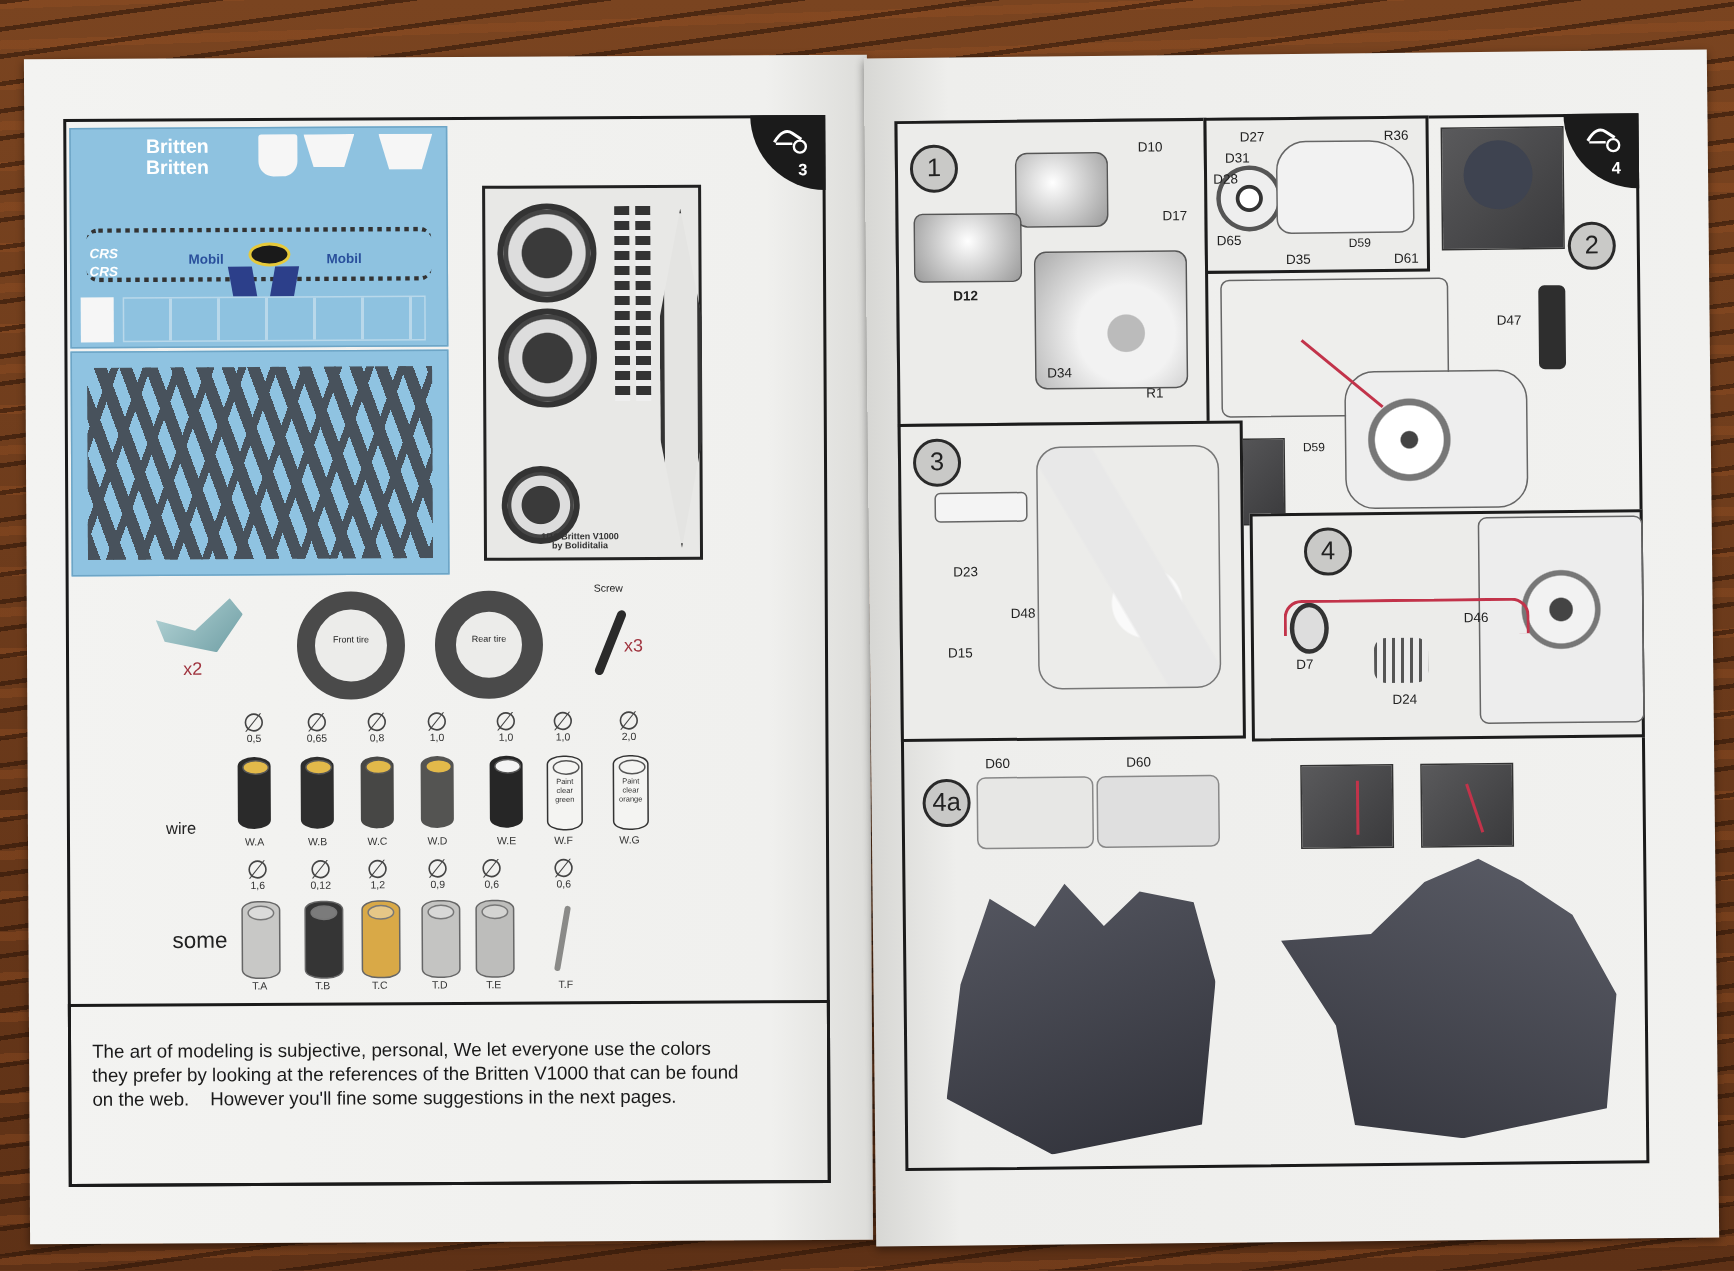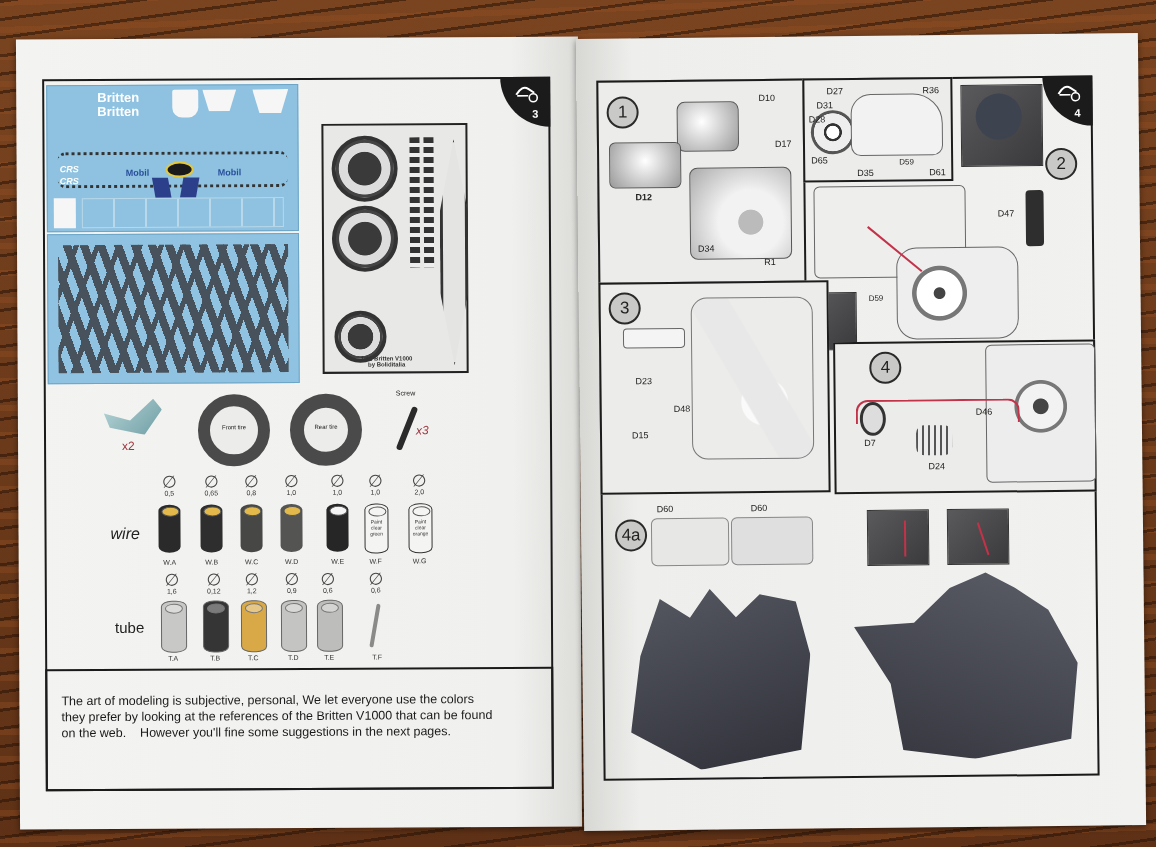--- a/index.html
+++ b/index.html
@@ -84,23 +84,23 @@
   </div>
 
   <div style="position:absolute;left:86px;top:360px;width:58px;height:36px;background:linear-gradient(135deg,#b8d6d8,#6e9ea4);clip-path:polygon(0 40%,45% 60%,85% 0,100% 30%,70% 100%,10% 80%);"></div>
   <div class="label" style="left:104px;top:400px;color:#a0343f;font-size:12px;">x2</div>
   <div style="position:absolute;left:180px;top:356px;width:72px;height:72px;border-radius:50%;border:12px solid #4a4a4a;box-sizing:border-box;background:#ececea;"></div>
   <div class="label" style="left:194px;top:386px;font-size:6px;width:44px;text-align:center;">Front tire</div>
   <div style="position:absolute;left:272px;top:356px;width:72px;height:72px;border-radius:50%;border:14px solid #4a4a4a;box-sizing:border-box;background:#ececea;"></div>
   <div class="label" style="left:286px;top:386px;font-size:6px;width:44px;text-align:center;">Rear tire</div>
   <div class="label" style="left:378px;top:352px;font-size:7px;">Screw</div>
   <div style="position:absolute;left:386px;top:368px;width:6px;height:46px;background:#2a2a2a;transform:rotate(22deg);border-radius:3px;"></div>
-  <div class="label" style="left:398px;top:386px;color:#a0343f;font-size:12px;font-style:italic;">x3</div>
-
-  <div class="label" style="left:92px;top:486px;font-size:16px;font-style:italic;">wire</div>
+  <div class="label" style="left:398px;top:386px;color:#a0343f;font-size:12px;">x3</div>
+
+  <div class="label" style="left:92px;top:508px;font-size:11px;">wire</div>
   <div id="wire-row">
       <div class="dim" style="left: 138px; top: 436px;"><span class="phi">∅</span><span>0,5</span></div>
       <div class="cyl" style="left: 140px; top: 466px; background: rgb(42, 42, 42); border: none;">
         <div style="position:absolute;left:3px;top:2px;width:16px;height:8px;border-radius:50%;background:#e2b94a;border:1px solid #555;"></div>
       </div>
       <div class="cyl-code" style="left: 136px; top: 520px;">W.A</div>
       <div class="dim" style="left: 180px; top: 436px;"><span class="phi">∅</span><span>0,65</span></div>
       <div class="cyl" style="left: 182px; top: 466px; background: rgb(46, 46, 46); border: none;">
         <div style="position:absolute;left:3px;top:2px;width:16px;height:8px;border-radius:50%;background:#e2b94a;border:1px solid #555;"></div>
       </div>
@@ -127,21 +127,21 @@
       </div>
       <div class="cyl-code" style="left: 342px; top: 520px;">W.F</div>
       <div class="dim" style="left: 388px; top: 436px;"><span class="phi">∅</span><span>2,0</span></div>
       <div class="cyl" style="left: 390px; top: 466px; background: rgb(244, 244, 242); border: 1.5px solid rgb(51, 51, 51);">
         <div style="position:absolute;left:3px;top:2px;width:16px;height:8px;border-radius:50%;background:#f4f4f2;border:1px solid #555;"></div>
         <div style="position:absolute;left:1px;top:14px;width:20px;font-size:5px;line-height:6px;text-align:center;color:#333;">Paint clear orange</div>
       </div>
       <div class="cyl-code" style="left: 386px; top: 520px;">W.G</div>
     </div>
 
-  <div class="label" style="left:96px;top:580px;font-size:15px;">tube</div>
+  <div class="label" style="left:96px;top:580px;font-size:15px;">some</div>
   <div id="tube-row">
       <div class="dim" style="left: 140px; top: 534px;"><span class="phi">∅</span><span>1,6</span></div>
       <div class="cyl" style="left: 142px; top: 562px; height: 50px; width: 24px; background: rgb(200, 200, 198); border: 1px solid rgb(102, 102, 102);">
         <div style="position:absolute;left:3px;top:2px;width:16px;height:8px;border-radius:50%;background:rgba(255,255,255,.35);border:1px solid #777;"></div>
       </div>
       <div class="cyl-code" style="left: 139px; top: 616px;">T.A</div>
       <div class="dim" style="left: 182px; top: 534px;"><span class="phi">∅</span><span>0,12</span></div>
       <div class="cyl" style="left: 184px; top: 562px; height: 50px; width: 24px; background: rgb(53, 53, 53); border: 1px solid rgb(102, 102, 102);">
         <div style="position:absolute;left:3px;top:2px;width:16px;height:8px;border-radius:50%;background:rgba(255,255,255,.35);border:1px solid #777;"></div>
       </div>

